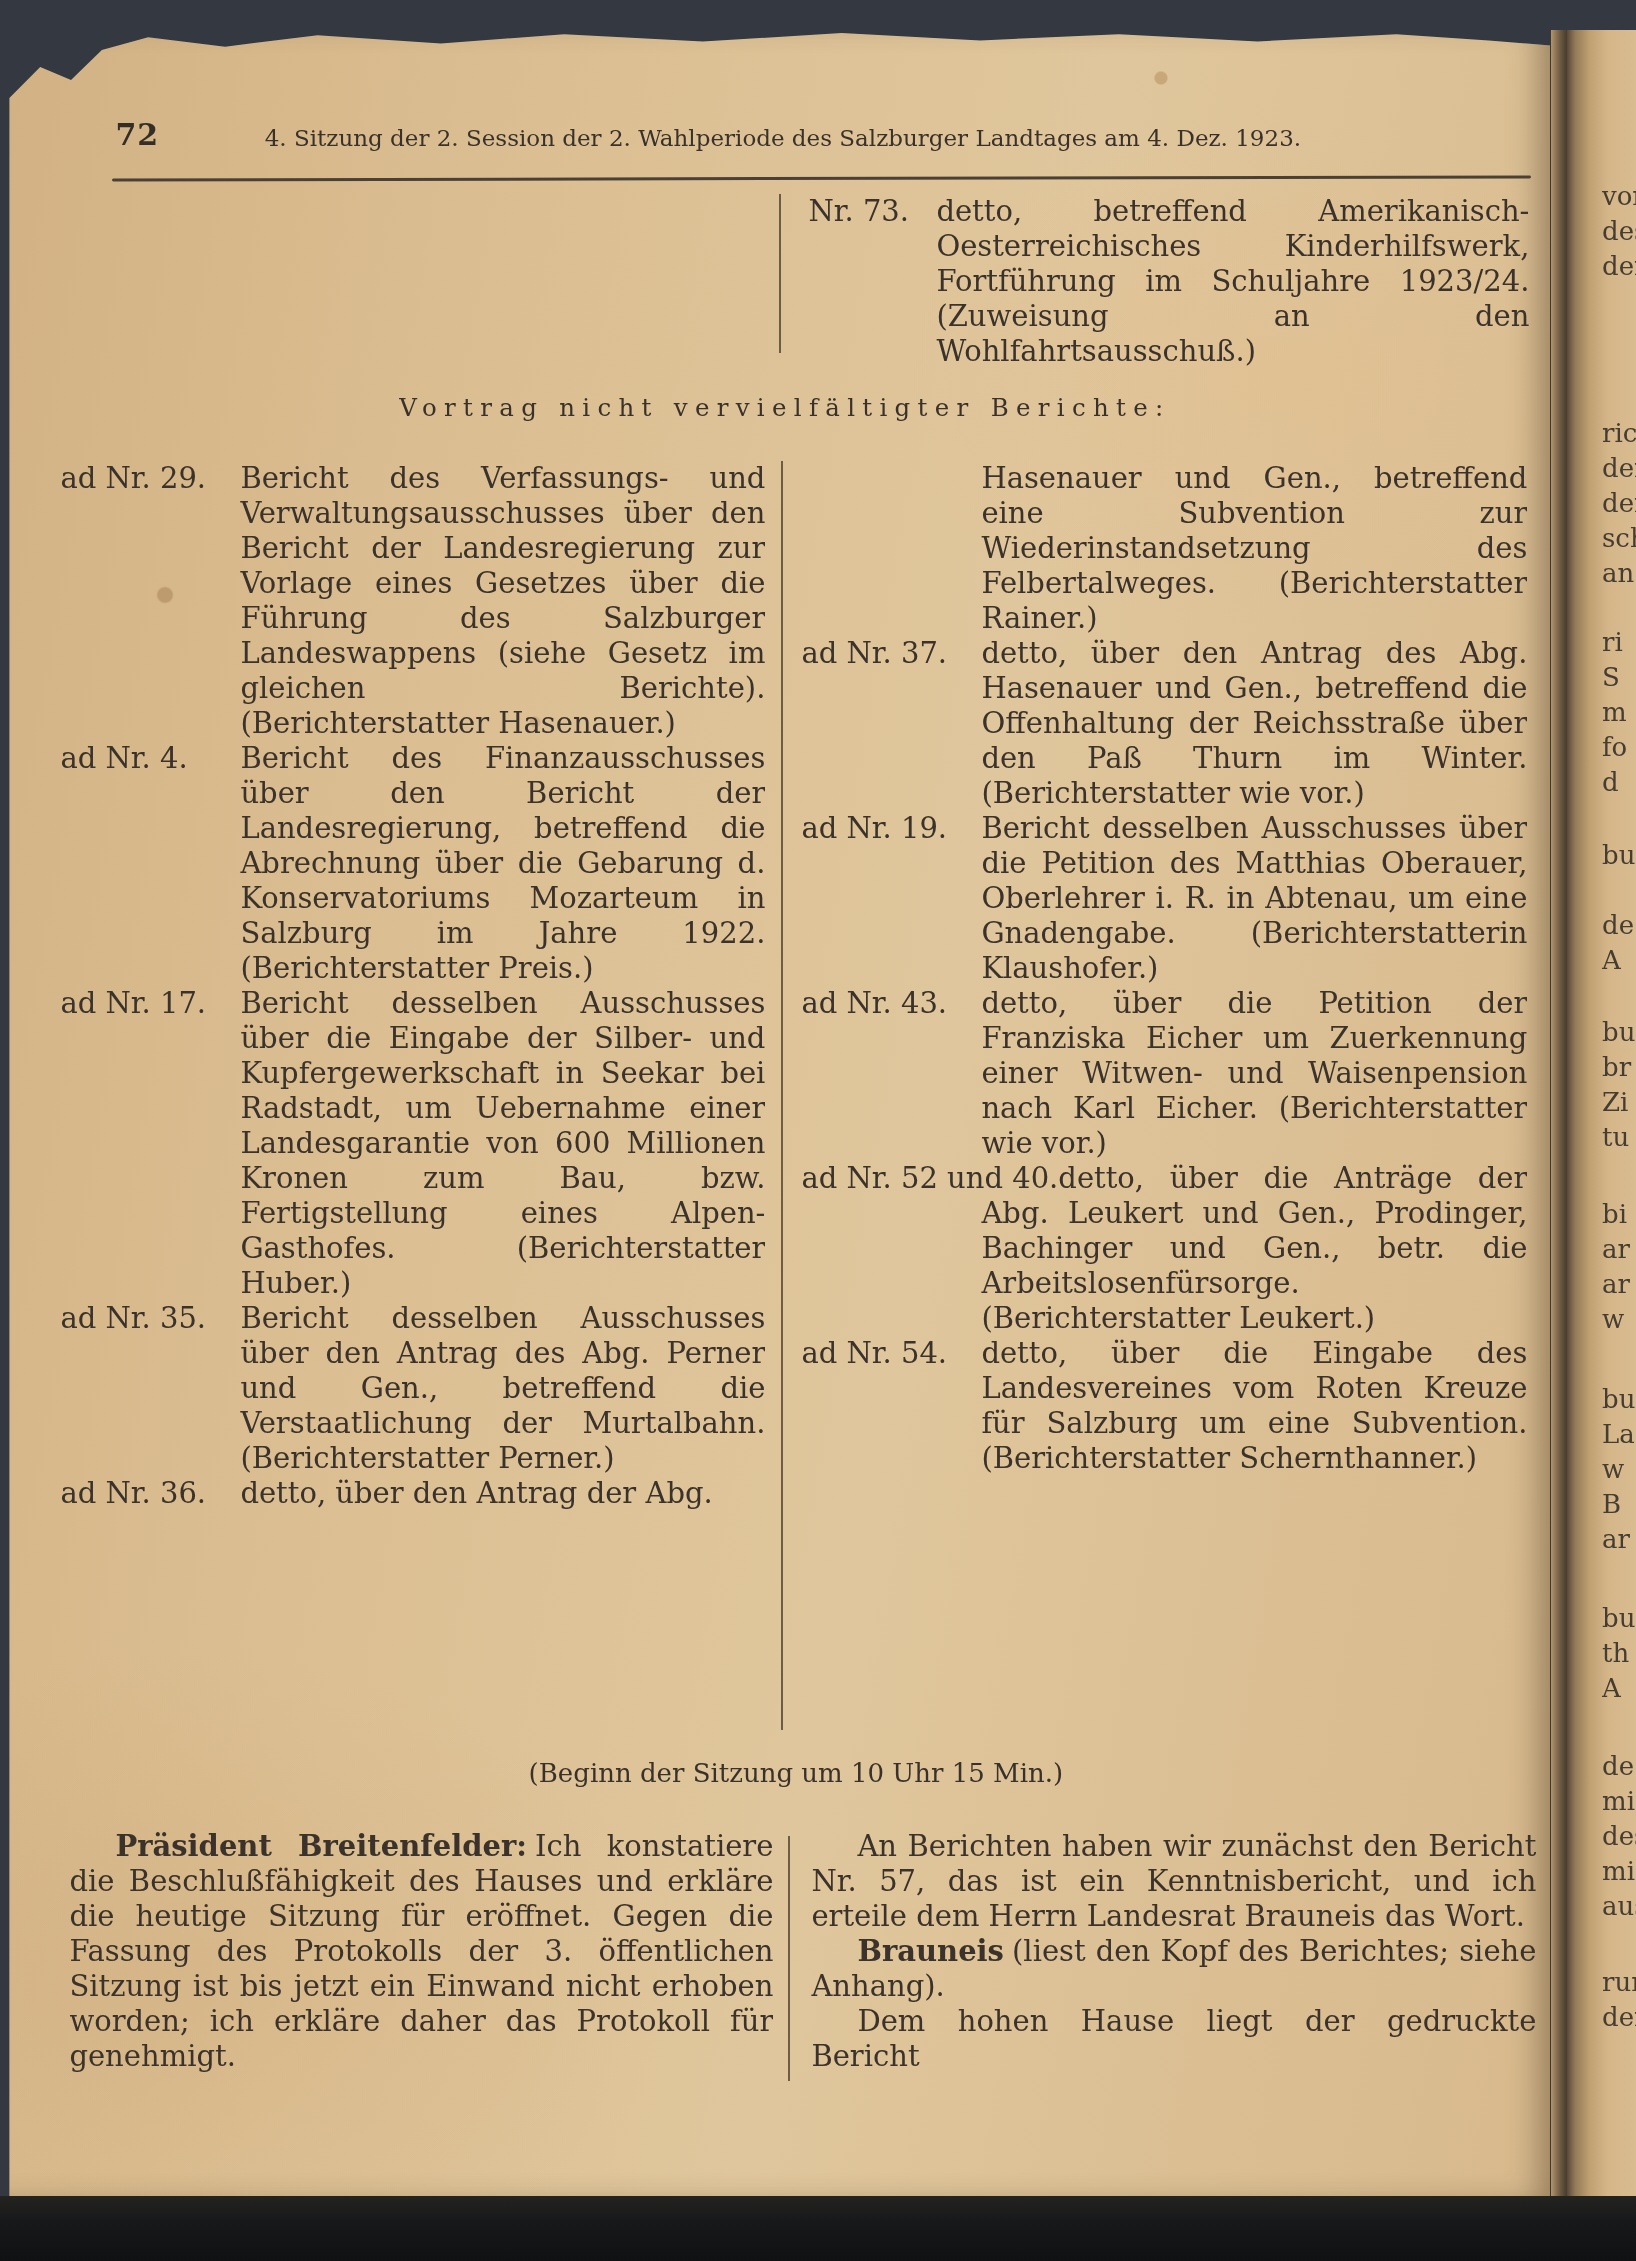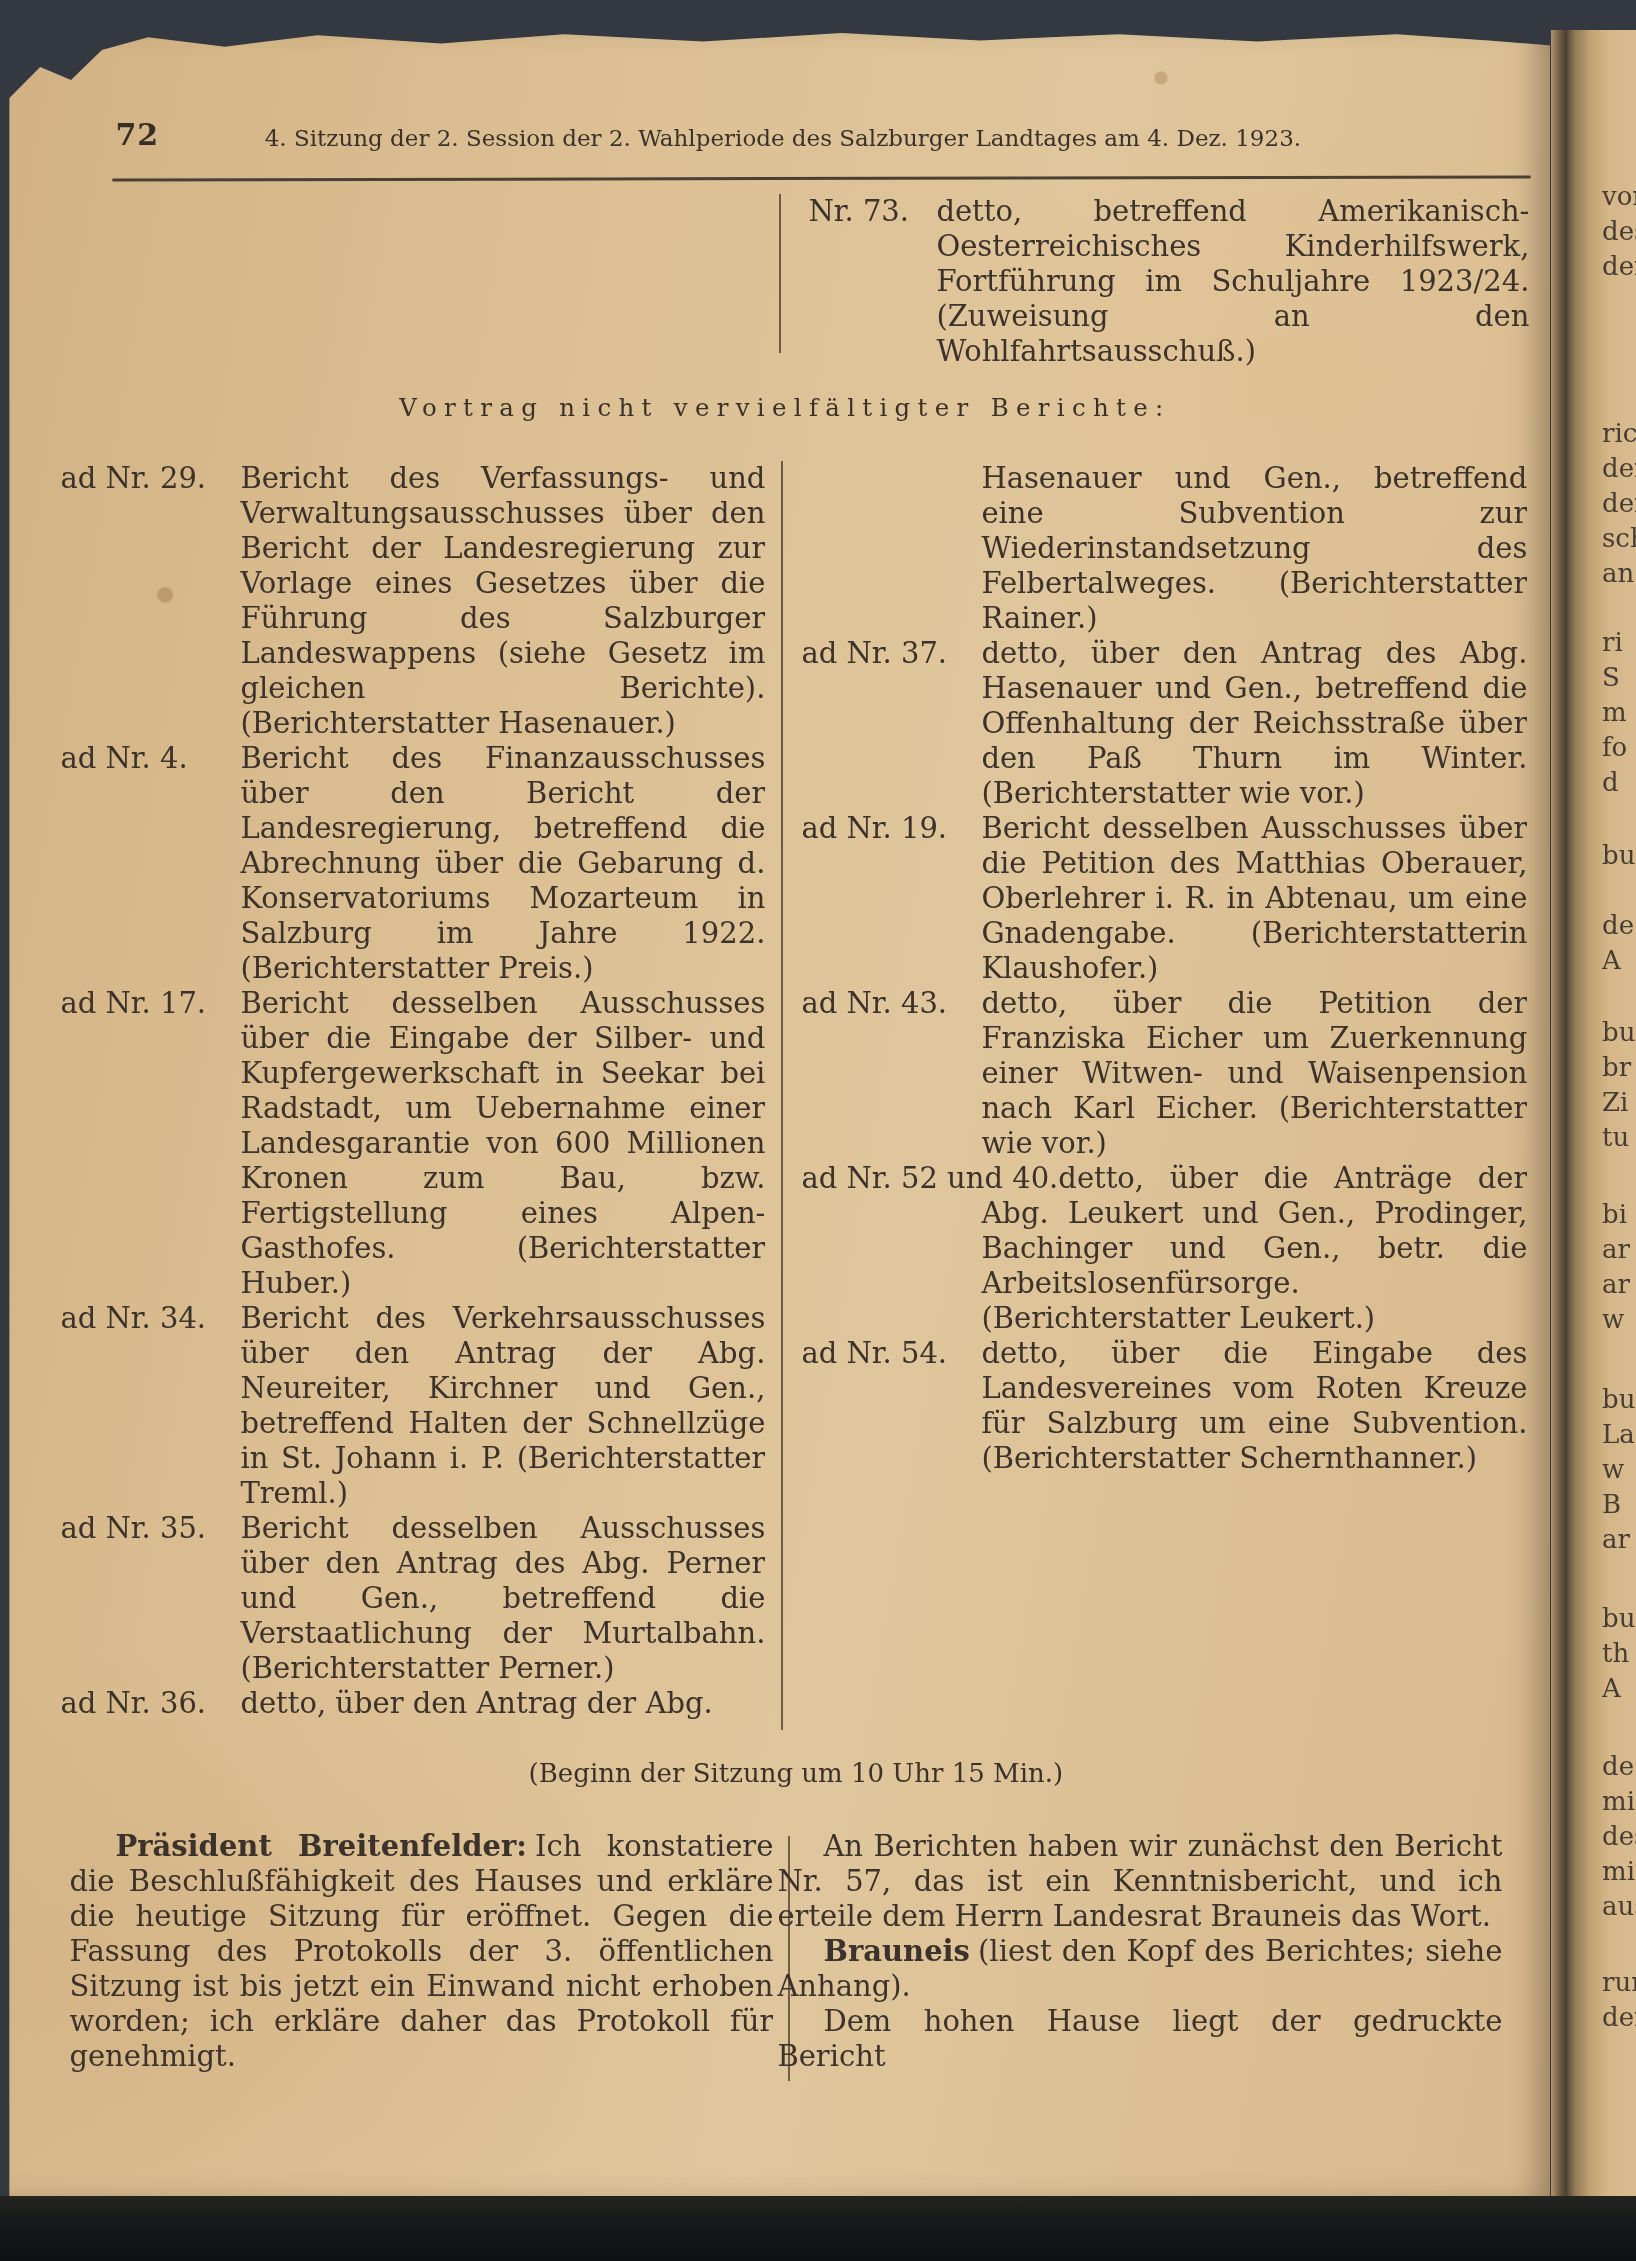--- a/index.html
+++ b/index.html
@@ -56,21 +56,21 @@
     font-size:24.5px;font-weight:normal;text-align:center;letter-spacing:7.3px;color:#3a322a;
   }
   .list-left{left:51px;top:431px;width:705px;height:1269px;overflow:hidden;}
   .list-right{left:792px;top:431px;width:726px;height:1269px;overflow:hidden;}
   .plain-line{margin:0;font-size:29px;line-height:35px;text-align:left;}
   .session-start{
     position:absolute;left:0;top:1712px;width:1541px;margin:16px;
     font-size:26px;text-align:center;color:#3a322a;
   }
   .speech-left{left:60px;top:1799px;width:704px;height:266px;overflow:hidden;}
-  .speech-right{left:768px;top:1799px;width:725px;height:266px;overflow:hidden;}
+  .speech-right{left:802px;top:1799px;width:725px;height:266px;overflow:hidden;}
   .speech{
     margin:0;font-size:29px;line-height:35px;text-align:justify;
   }
   .speech.indent{text-indent:46px;}
   .speaker{font-weight:bold;margin-right:0.28em;}
   .gutter{
     position:absolute;left:1551px;top:30px;width:16.7px;height:2166px;
     background:linear-gradient(90deg,#b2946a 0%,#6b5942 55%,#40372b 100%);
   }
   .sliver{
@@ -99,21 +99,20 @@
   <div class="col intro-right">
     <p class="item"><span class="label">Nr. 73.</span><span>detto, betreffend Amerikanisch-Oesterreichisches Kinderhilfswerk, Fortführung im Schuljahre 1923/24. (Zuweisung an den Wohlfahrtsausschuß.)</span></p>
   </div>
 
   <h2 class="section-heading">Vortrag nicht vervielfältigter Berichte:</h2>
 
   <div class="col list-left">
     <p class="item"><span class="label">ad Nr. 29.</span><span>Bericht des Verfassungs- und Verwaltungsausschusses über den Bericht der Landesregierung zur Vorlage eines Gesetzes über die Führung des Salzburger Landeswappens (siehe Gesetz im gleichen Berichte). (Berichterstatter Hasenauer.)</span></p>
     <p class="item"><span class="label">ad Nr.   4.</span><span>Bericht des Finanzausschusses über den Bericht der Landesregierung, betreffend die Abrechnung über die Gebarung d. Konservatoriums Mozarteum in Salzburg im Jahre 1922. (Berichterstatter Preis.)</span></p>
     <p class="item"><span class="label">ad Nr. 17.</span><span>Bericht desselben Ausschusses über die Eingabe der Silber- und Kupfergewerkschaft in Seekar bei Radstadt, um Uebernahme einer Landesgarantie von 600 Millionen Kronen zum Bau, bzw. Fertigstellung eines Alpen-Gasthofes. (Berichterstatter Huber.)</span></p>
-    <p class="item"><span class="label">ad Nr. 34.</span><span>Bericht des Verkehrsausschusses über den Antrag der Abg. Neureiter, Kirchner und Gen., betreffend Halten der Schnellzüge in St. Johann i. P. (Berichterstatter Treml.)</span></p>
     <p class="item"><span class="label">ad Nr. 35.</span><span>Bericht desselben Ausschusses über den Antrag des Abg. Perner und Gen., betreffend die Verstaatlichung der Murtalbahn. (Berichterstatter Perner.)</span></p>
     <p class="item"><span class="label">ad Nr. 36.</span><span>detto, über den Antrag der Abg.</span></p>
   </div>
   <div class="vline vline2"></div>
   <div class="col list-right">
     <p class="item"><span class="label"></span><span>Hasenauer und Gen., betreffend eine Subvention zur Wiederinstandsetzung des Felbertalweges. (Berichterstatter Rainer.)</span></p>
     <p class="item"><span class="label">ad Nr. 37.</span><span>detto, über den Antrag des Abg. Hasenauer und Gen., betreffend die Offenhaltung der Reichsstraße über den Paß Thurn im Winter. (Berichterstatter wie vor.)</span></p>
     <p class="item"><span class="label">ad Nr. 19.</span><span>Bericht desselben Ausschusses über die Petition des Matthias Oberauer, Oberlehrer i. R. in Abtenau, um eine Gnadengabe. (Berichterstatterin Klaushofer.)</span></p>
     <p class="item"><span class="label">ad Nr. 43.</span><span>detto, über die Petition der Franziska Eicher um Zuerkennung einer Witwen- und Waisenpension nach Karl Eicher. (Berichterstatter wie vor.)</span></p>
     <p class="item"><span class="label">ad Nr. 52 und 40.</span><span>detto, über die Anträge der Abg. Leukert und Gen., Prodinger, Bachinger und Gen., betr. die Arbeitslosenfürsorge. (Berichterstatter Leukert.)</span></p>

